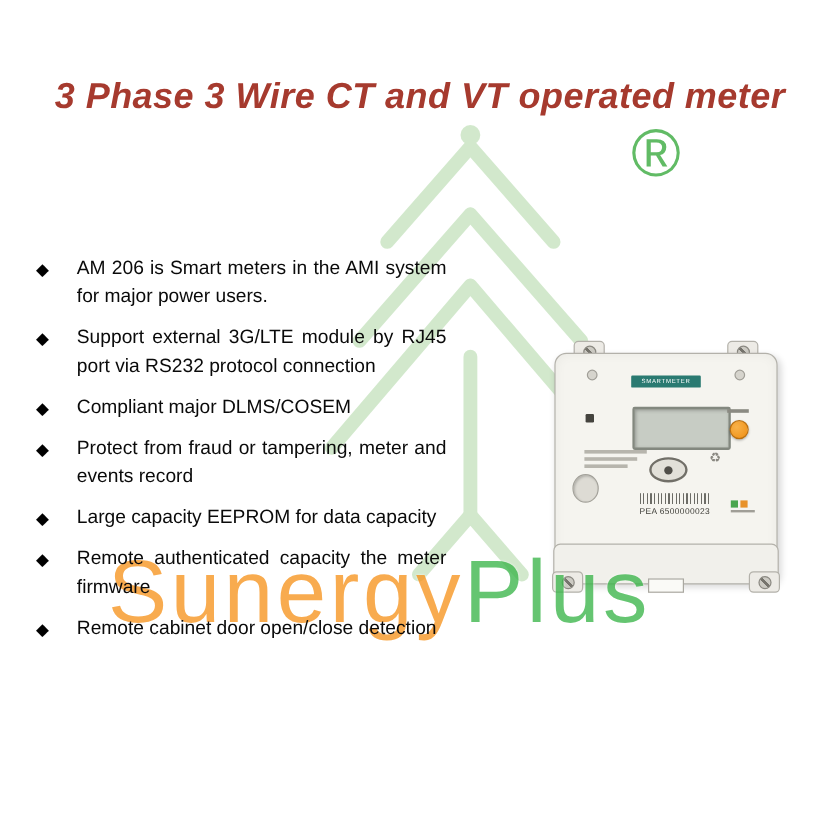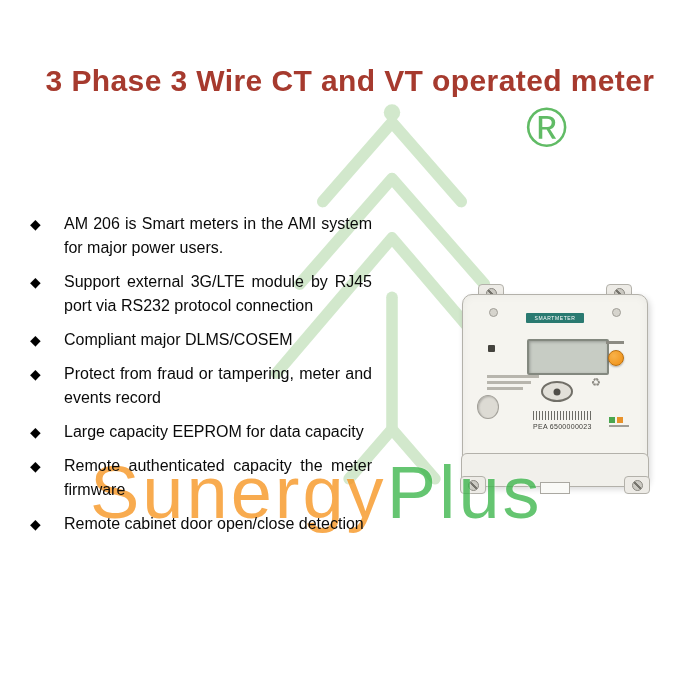--- a/index.html
+++ b/index.html
@@ -5,21 +5,21 @@
   html,body{margin:0;padding:0;}
   body{
     width:700px;height:700px;background:#ffffff;position:relative;overflow:hidden;
     font-family:"Liberation Sans",sans-serif;
   }
   .slide{position:absolute;inset:0;}
 
   
   .page-title{
     position:absolute;left:0;top:44px;width:700px;text-align:center;
-    font-size:30px;font-weight:700;color:#a63a2e;letter-spacing:.4px;z-index:4;
+    font-size:30px;font-weight:700;color:#a63a2e;letter-spacing:.4px;z-index:4;font-style:italic;
   }
 
   
   .tree-logo{position:absolute;left:226px;top:96px;width:332px;height:396px;z-index:1;opacity:.5;}
   .registered{
     position:absolute;left:526px;top:100px;z-index:1;font-size:56px;line-height:1;
     color:#46b04b;opacity:.85;font-weight:400;
   }
 
   

